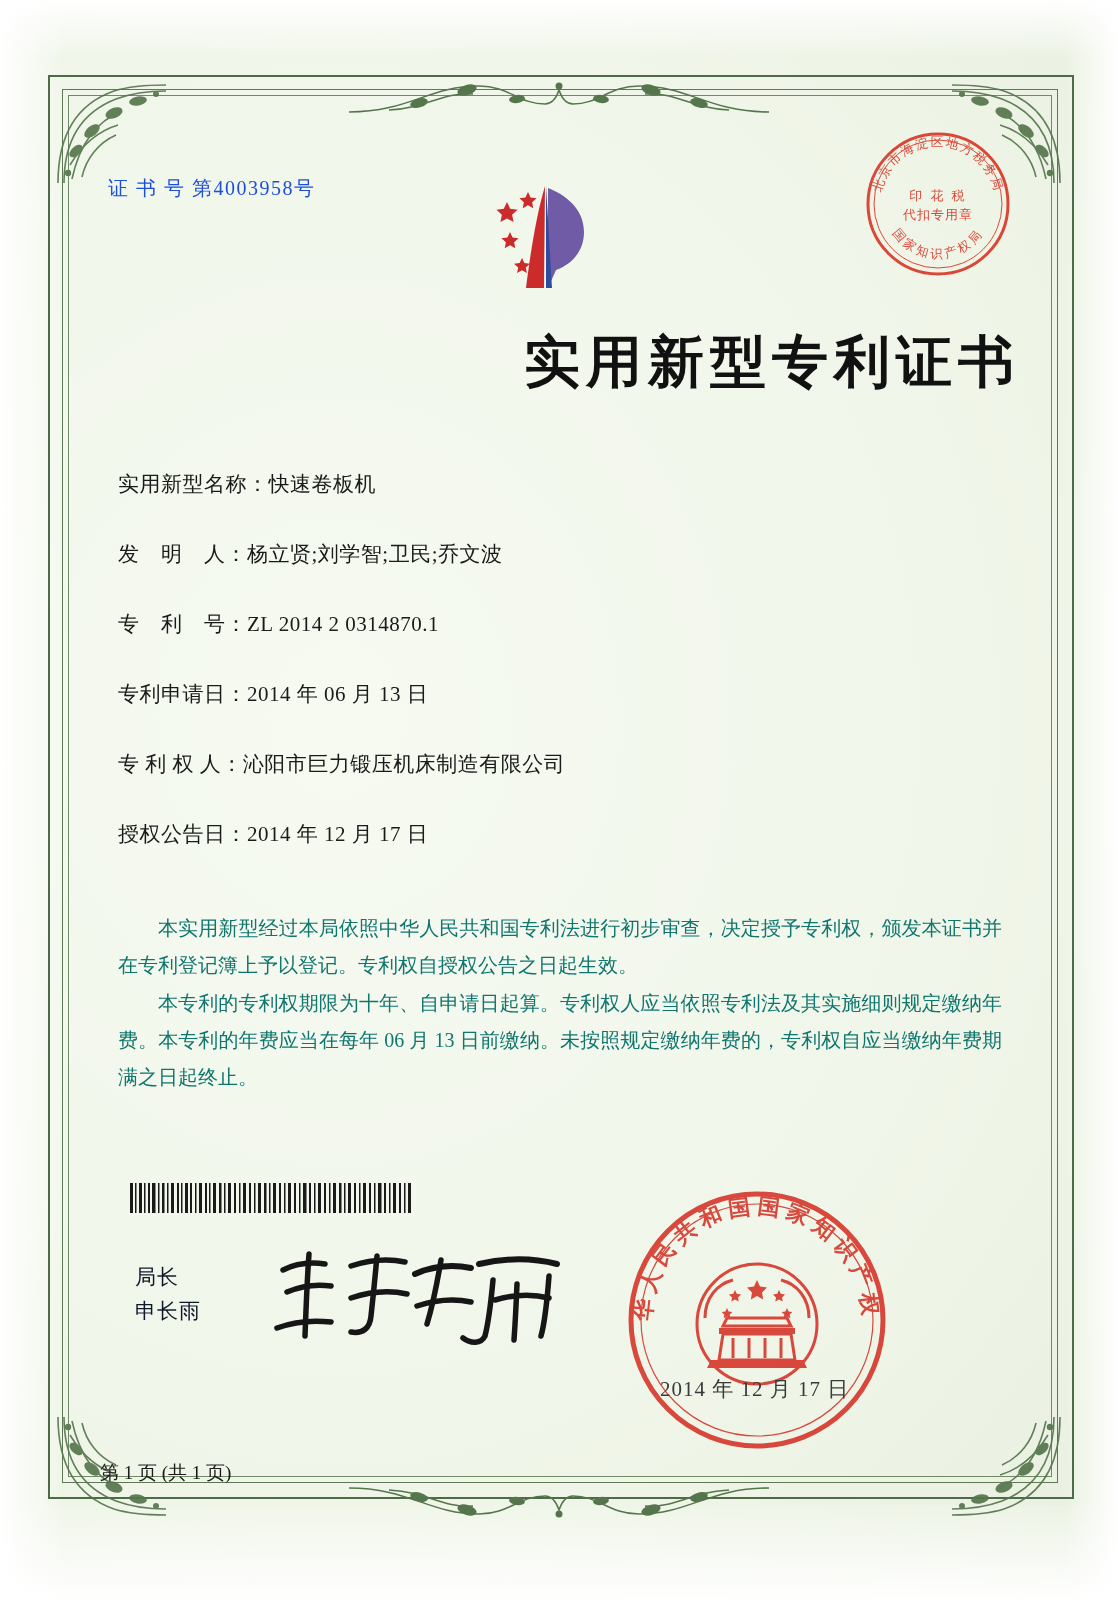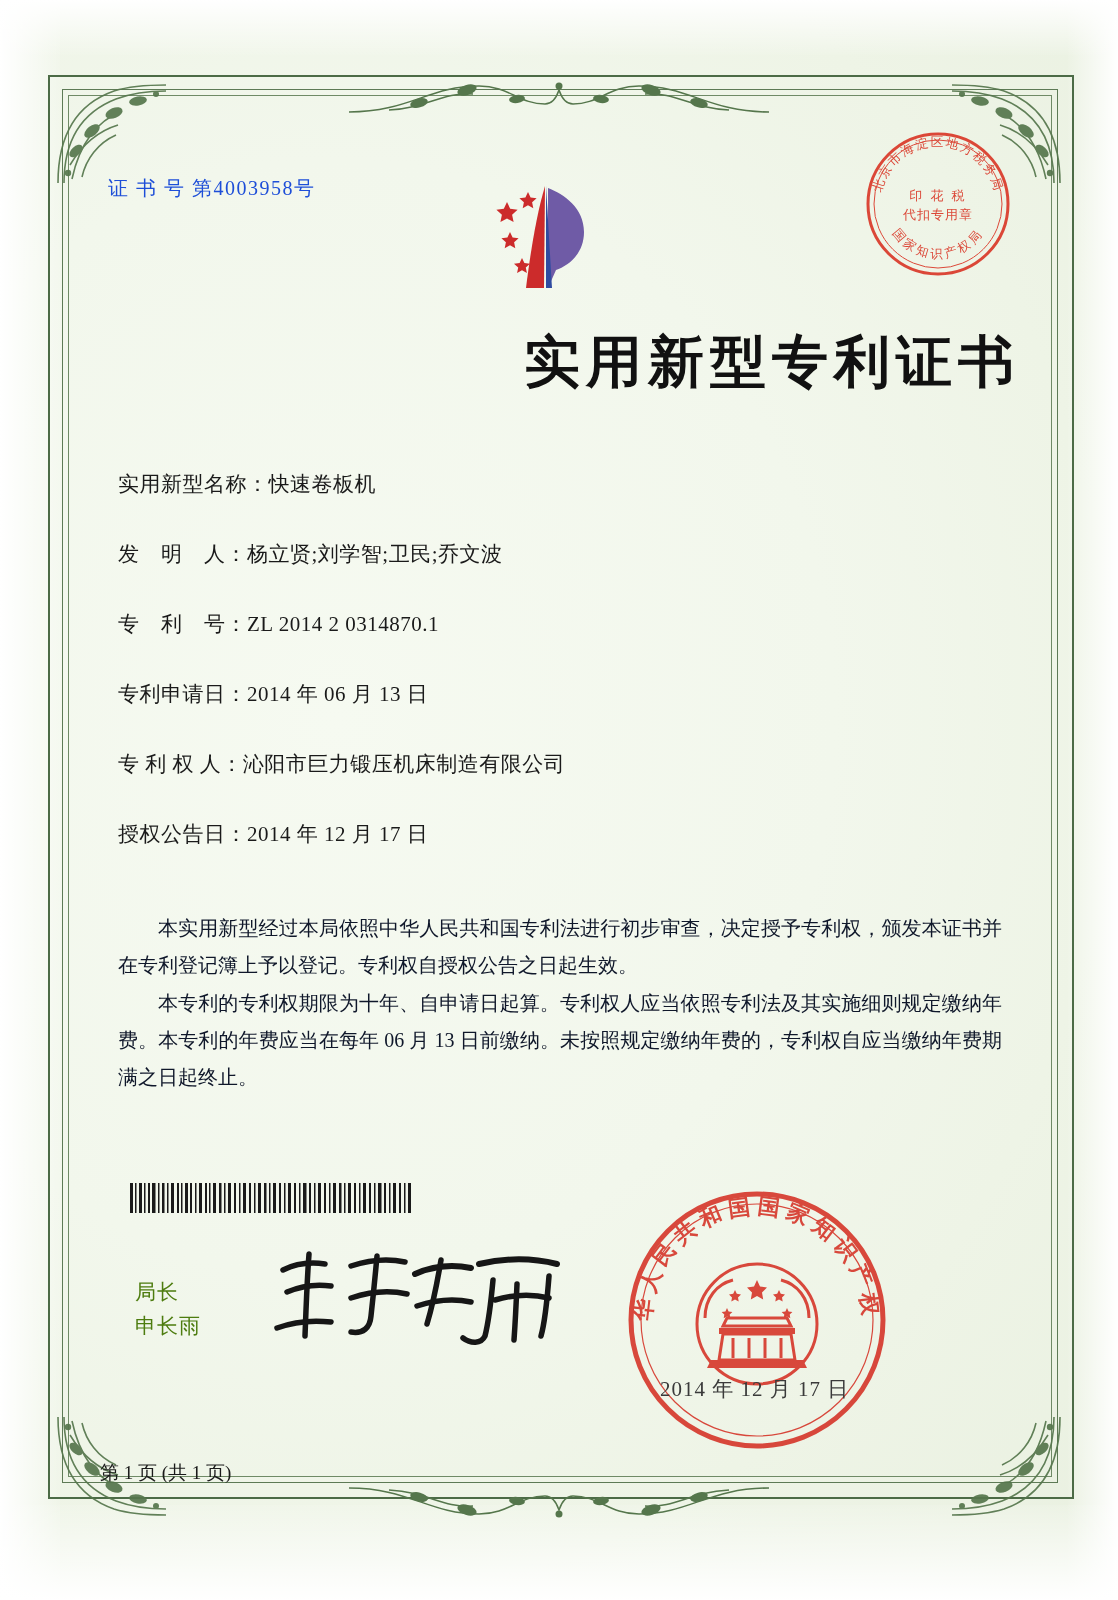--- a/index.html
+++ b/index.html
@@ -146,44 +146,43 @@
   .field-label { display: inline-block; }
   .field-value { display: inline-block; }
 
   .body-text {
     position: absolute;
     left: 18px;
     top: 790px;
     width: 884px;
     font-size: 20px;
     line-height: 37px;
-    color: #0f172a;
+    color: #0f766e;
     text-align: justify;
   }
   .body-text p { margin: 0 0 1px 0; text-indent: 2em; }
 
   
   .barcode {
     position: absolute;
     left: 30px;
     top: 1063px;
     width: 285px;
     height: 30px;
   }
 
   
   .sig-label {
     position: absolute;
     left: 35px;
     top: 1140px;
     font-size: 21px;
     line-height: 34px;
-    color: #4d7c0f;
+    color: #0f172a;
     letter-spacing: 1px;
-    margin-top: 15px;
   }
   .signature {
     position: absolute;
     left: 165px;
     top: 1120px;
     width: 320px;
     height: 110px;
   }
 
   

